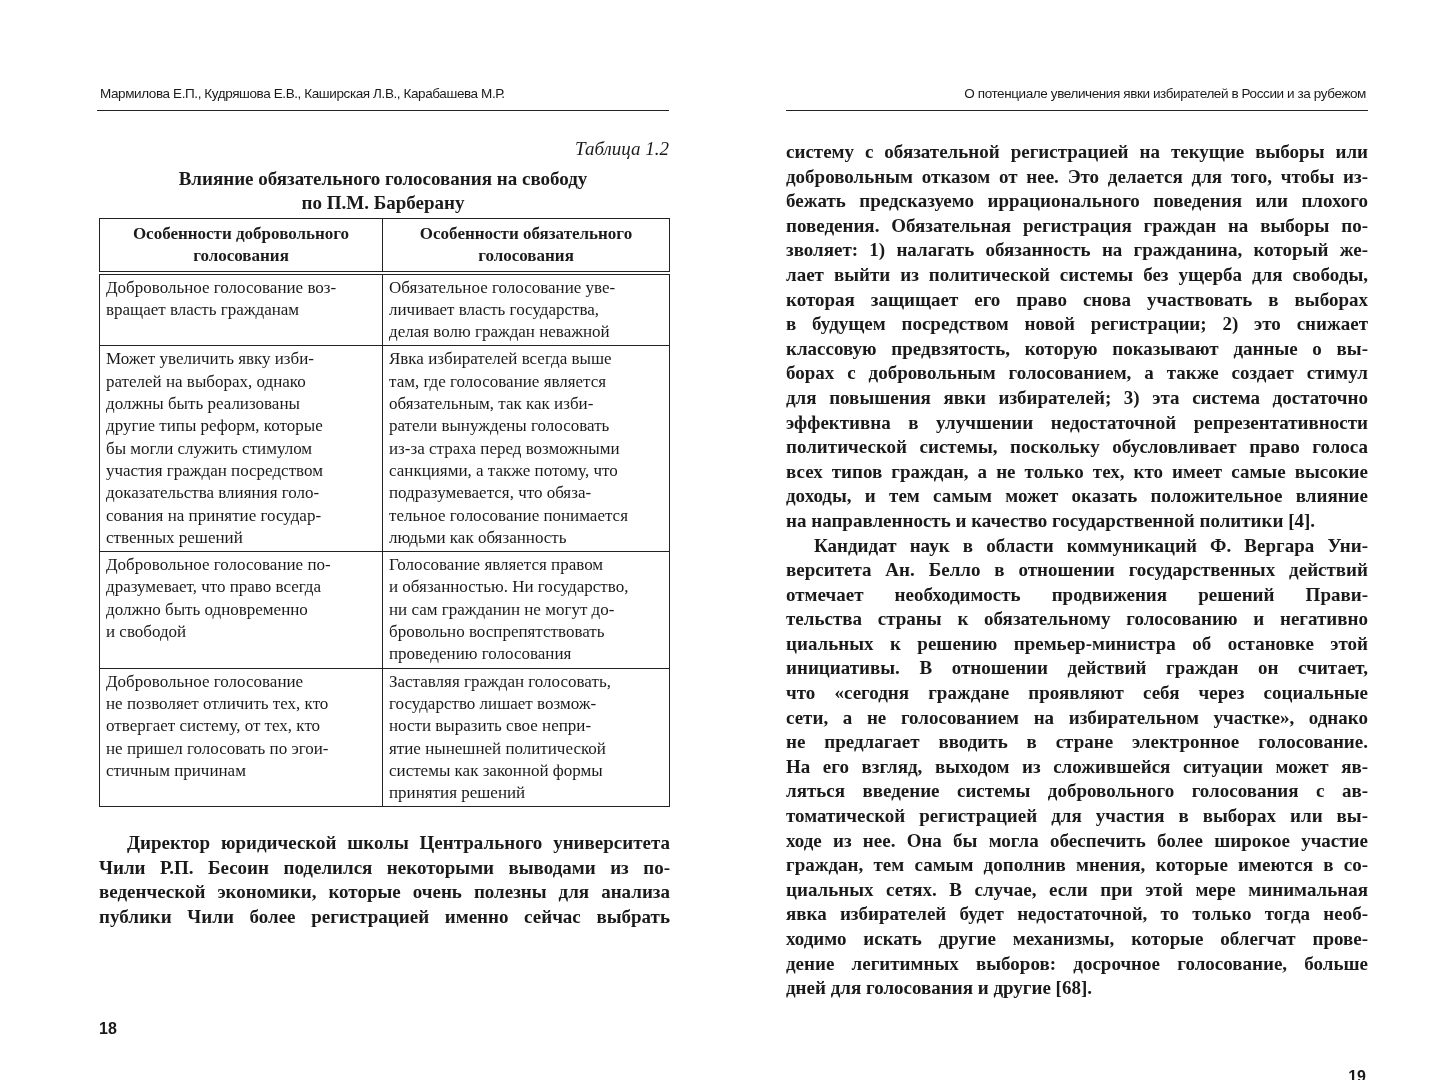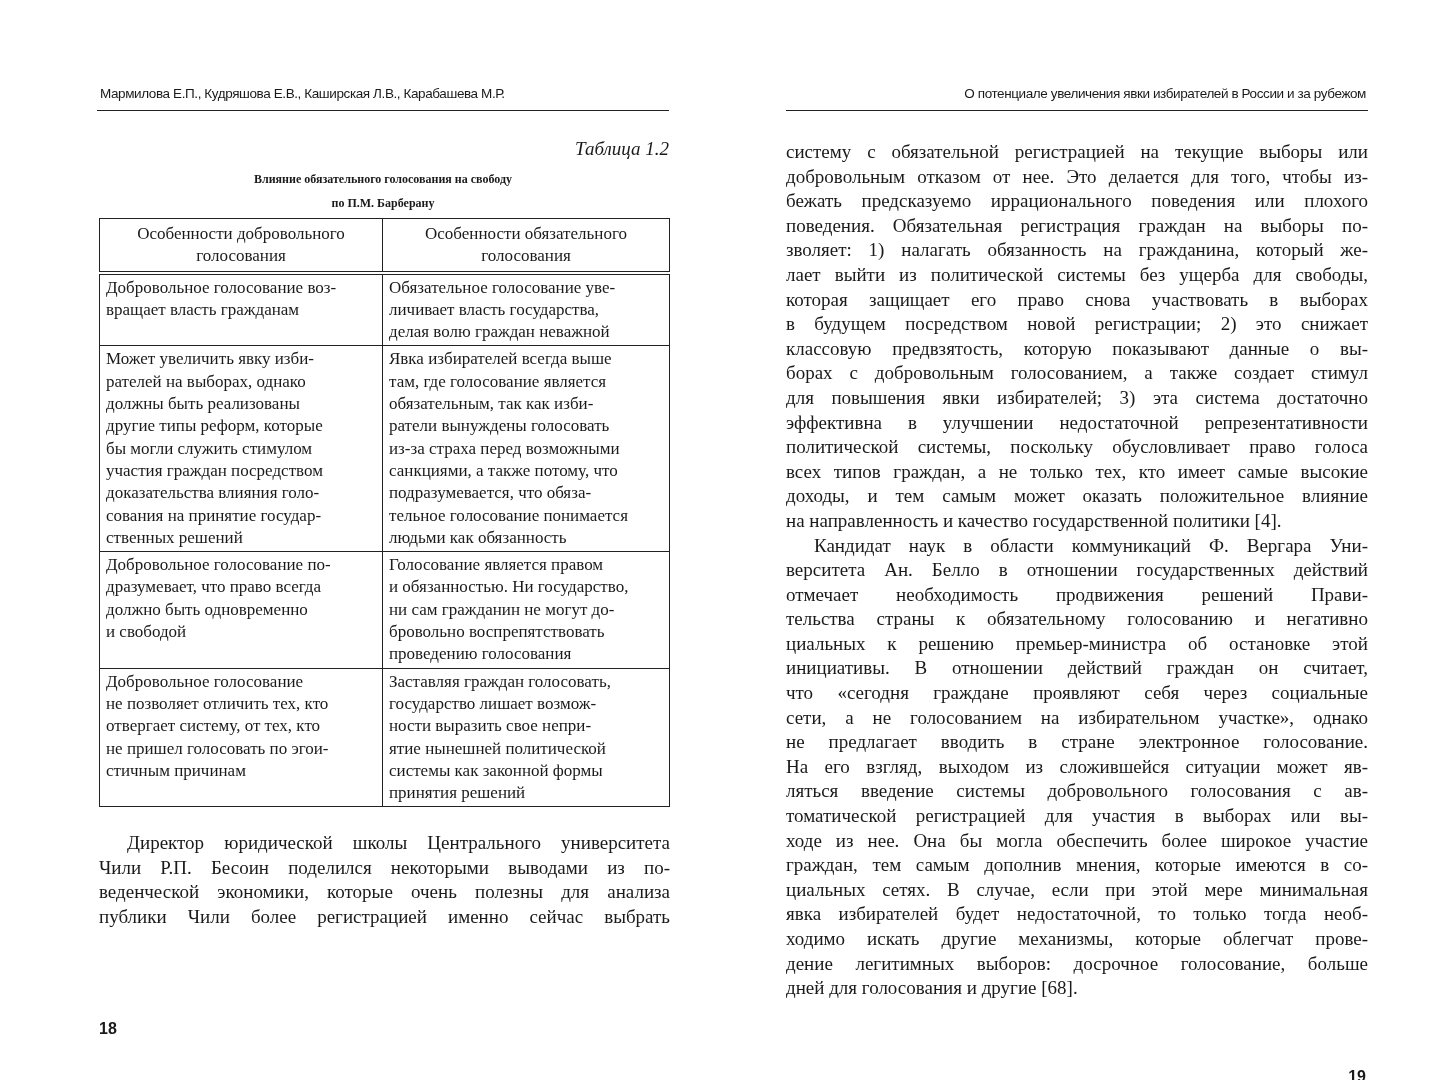--- a/index.html
+++ b/index.html
@@ -5,28 +5,28 @@
   html, body { margin:0; padding:0; background:#fff; }
   body { width:1447px; height:1080px; position:relative; overflow:hidden; color:#1a1a1a; }
   .page { position:absolute; top:10px; height:1080px; }
   .left { left:97px; width:572px; }
   .right { left:786px; width:582px; }
   .running-head { position:absolute; top:76px; font-family:"Liberation Sans", sans-serif; font-size:13.5px; letter-spacing:-0.4px; white-space:nowrap; }
   .left .running-head { left:3px; }
   .right .running-head { right:2px; }
   .head-rule { position:absolute; top:100px; left:0; right:0; border-top:1.5px solid #222; }
   .table-label { position:absolute; top:128px; right:0; font-family:"Liberation Serif", serif; font-style:italic; font-size:19px; }
-  .table-title { position:absolute; top:157px; left:0; right:0; text-align:center; font-family:"Liberation Serif", serif; font-weight:bold; font-size:12px; line-height:24px; }
+  .table-title { position:absolute; top:157px; left:0; right:0; text-align:center; font-family:"Liberation Serif", serif; font-weight:bold; font-size:19px; line-height:24px; }
   table.tbl { position:absolute; top:208px; left:2px; width:571px; border-collapse:collapse; font-family:"Liberation Serif", serif; font-size:17px; line-height:22.3px; }
   table.tbl th, table.tbl td { border:1.6px solid #222; vertical-align:top; padding:2px 4px 2px 6px; }
-  table.tbl th { font-weight:normal; text-align:center; padding:4px 6px 3px; border-bottom:4px double #222; }
+  table.tbl th { font-weight:bold; text-align:center; padding:4px 6px 3px; border-bottom:4px double #222; }
   table.tbl td { white-space:pre-line; }
   table.tbl col.c1 { width:283px; }
   .body-text { position:absolute; font-family:"Liberation Serif", serif; font-size:19px; line-height:24.6px; text-align:justify; }
-  .line { display:block; text-align:justify; text-align-last:justify; white-space:nowrap; }
+  .line { display:block; text-align:justify; text-align-last:justify; white-space:nowrap;font-weight:bold; }
   .line.last { text-align-last:left; }
   .indent { text-indent:28px; }
   .left .body-text { top:821px; left:2px; width:571px; }
   .right .body-text { top:130px; left:0; width:582px; }
   .page-num { position:absolute; top:1010px; font-family:"Liberation Sans", sans-serif; font-weight:bold; font-size:16px; }
   .left .page-num { left:2px; }
   .right .page-num { right:2px;margin-top:48px; }
 </style>
 </head>
 <body>

